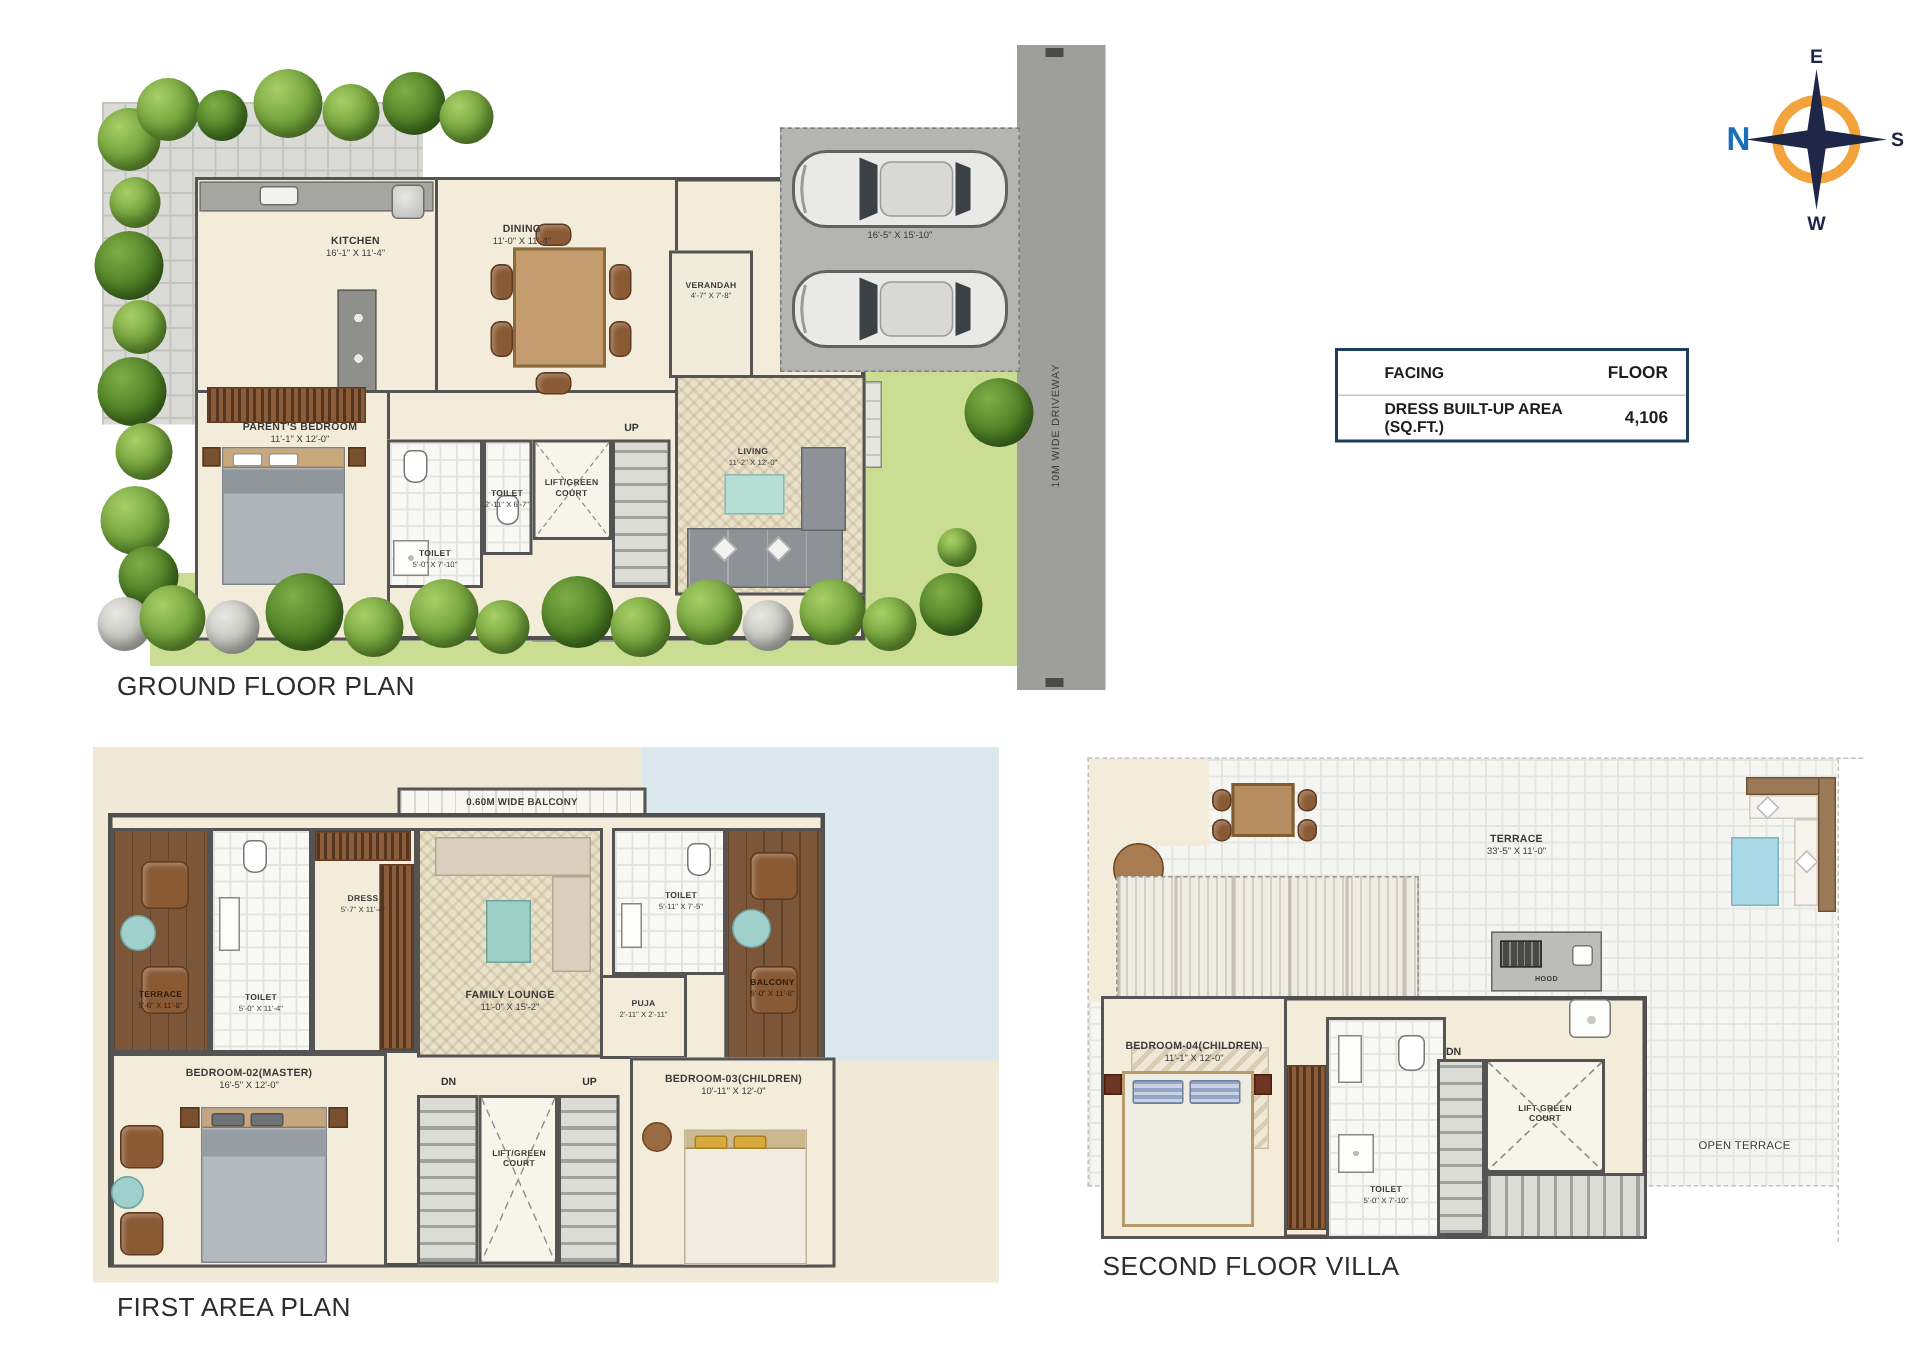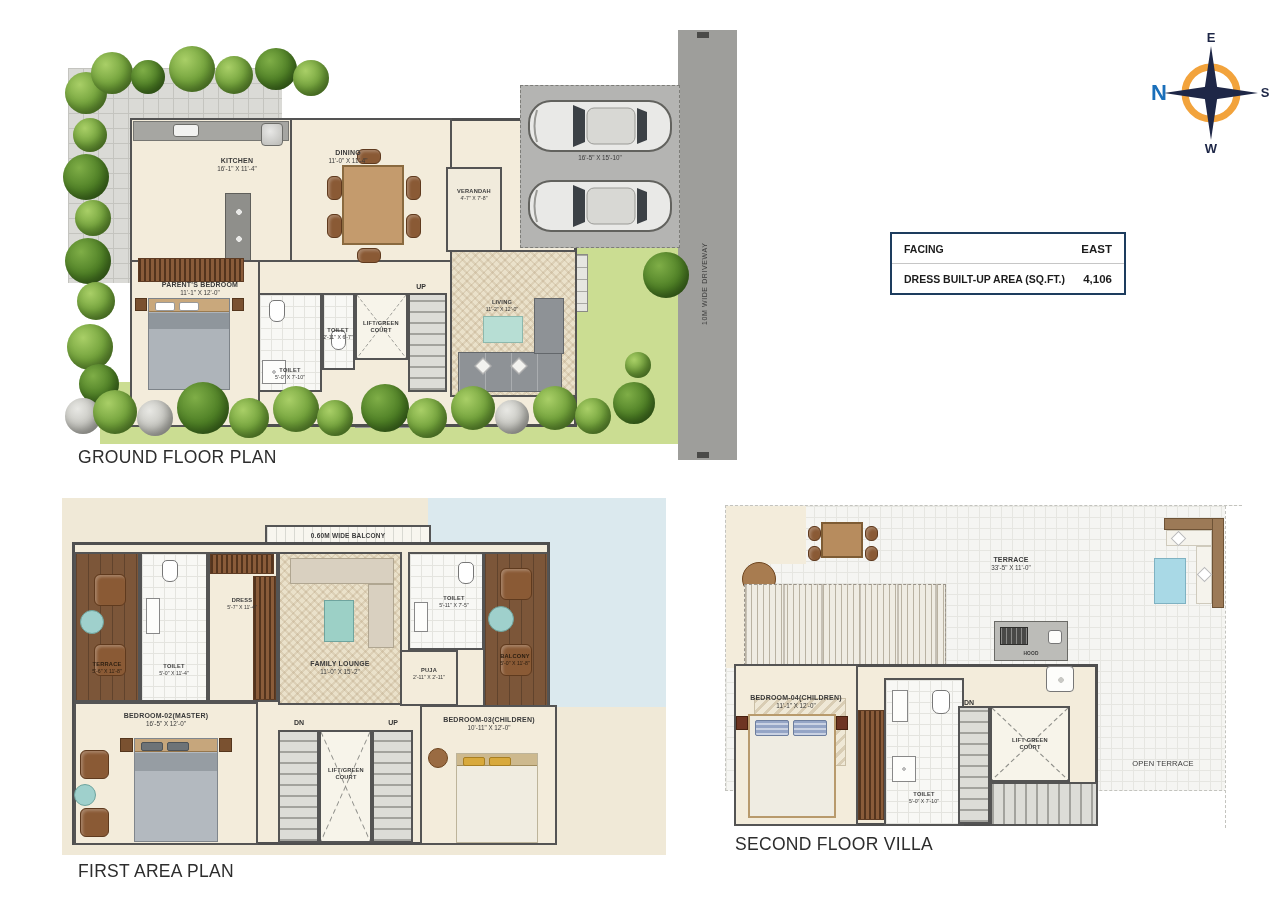--- a/index.html
+++ b/index.html
@@ -31,21 +31,21 @@
   .label.sm .dm{font-size:5.2px;}
   .label.wrap{white-space:normal;width:54px;}
   .dir{position:absolute;transform:translate(-50%,-50%);font-size:7px;font-weight:700;color:#333;z-index:40;}
   .plan-title{position:absolute;font-size:17.5px;color:#2d2d2d;letter-spacing:.3px;z-index:50;}
   
   .vtable{position:absolute;left:890px;top:232px;width:236px;background:#fff;border:2px solid #1d3c5e;box-sizing:border-box;}
   .vtable .hd{display:flex;justify-content:space-between;align-items:center;height:36px;padding:0 12px;border-bottom:3px solid #1d3c5e;}
   .vtable .hd span{font-size:15px;font-weight:700;color:#121212;letter-spacing:.3px;}
   .vtable .rw{display:flex;justify-content:space-between;align-items:center;height:29px;padding:0 12px;border-bottom:1px solid #c6c6c6;}
   .vtable .rw:last-child{border-bottom:none;}
-  .vtable .rw .lb{font-size:10.5px;font-weight:700;color:#1c1c1c;}
+  .vtable .rw .lb{font-size:10.5px;font-weight:700;color:#1c1c1c;margin-left:19px;}
   .vtable .rw .vl{font-size:11.5px;font-weight:700;color:#1c1c1c;}
   
   .chairsq{position:absolute;background:#8a5a35;border:1px solid #5f3a1e;border-radius:6px;box-shadow:inset 2px 2px 3px rgba(255,255,255,.25);}
   .tealdot{position:absolute;background:#9fd0cc;border:1px solid #6fa49e;border-radius:50%;}
   .wc{position:absolute;background:#fff;border:1px solid #777;border-radius:5px 5px 7px 7px;}
   .van{position:absolute;background:#fdfdfb;border:1px solid #888;}
   .drive-txt{position:absolute;writing-mode:vertical-rl;transform:rotate(180deg);font-size:7px;letter-spacing:.6px;color:#3d3d3d;font-weight:400;z-index:40;}
 </style>
 </head>
 <body>
@@ -208,21 +208,21 @@
     <polygon points="14,61 61,54 108,61 61,68" fill="#1e2747"></polygon>
     <text x="61" y="10" text-anchor="middle" font-size="13" font-weight="bold" fill="#1e2747">E</text>
     <text x="115" y="65" text-anchor="middle" font-size="13" font-weight="bold" fill="#1e2747">S</text>
     <text x="61" y="121" text-anchor="middle" font-size="13" font-weight="bold" fill="#1e2747">W</text>
     <text x="9" y="68" text-anchor="middle" font-size="22" font-weight="bold" fill="#1a6fba">N</text>
   </svg>
 
   <div class="vtable">
     <div class="rw">
       <span class="lb">FACING</span>
-      <span class="vl">EAST</span>
+      <span class="vl">FLOOR</span>
     </div>
     <div class="rw">
       <span class="lb">DRESS BUILT-UP AREA (SQ.FT.)</span>
       <span class="vl">4,106</span>
     </div>
   </div>
 
   <div class="abs" style="left:62px;top:498px;width:604px;height:357px;background:#f0e9d7;">
     <div class="abs" style="left:366px;top:0;width:238px;height:209px;background:#dbe9ee;"></div>
     <div class="abs" style="left:203px;top:27px;width:166px;height:23px;background-image:repeating-linear-gradient(90deg,#d9d9d2 0 1px,#f8f6ef 1px 9px);border:2px solid #555;box-sizing:border-box;"></div>

